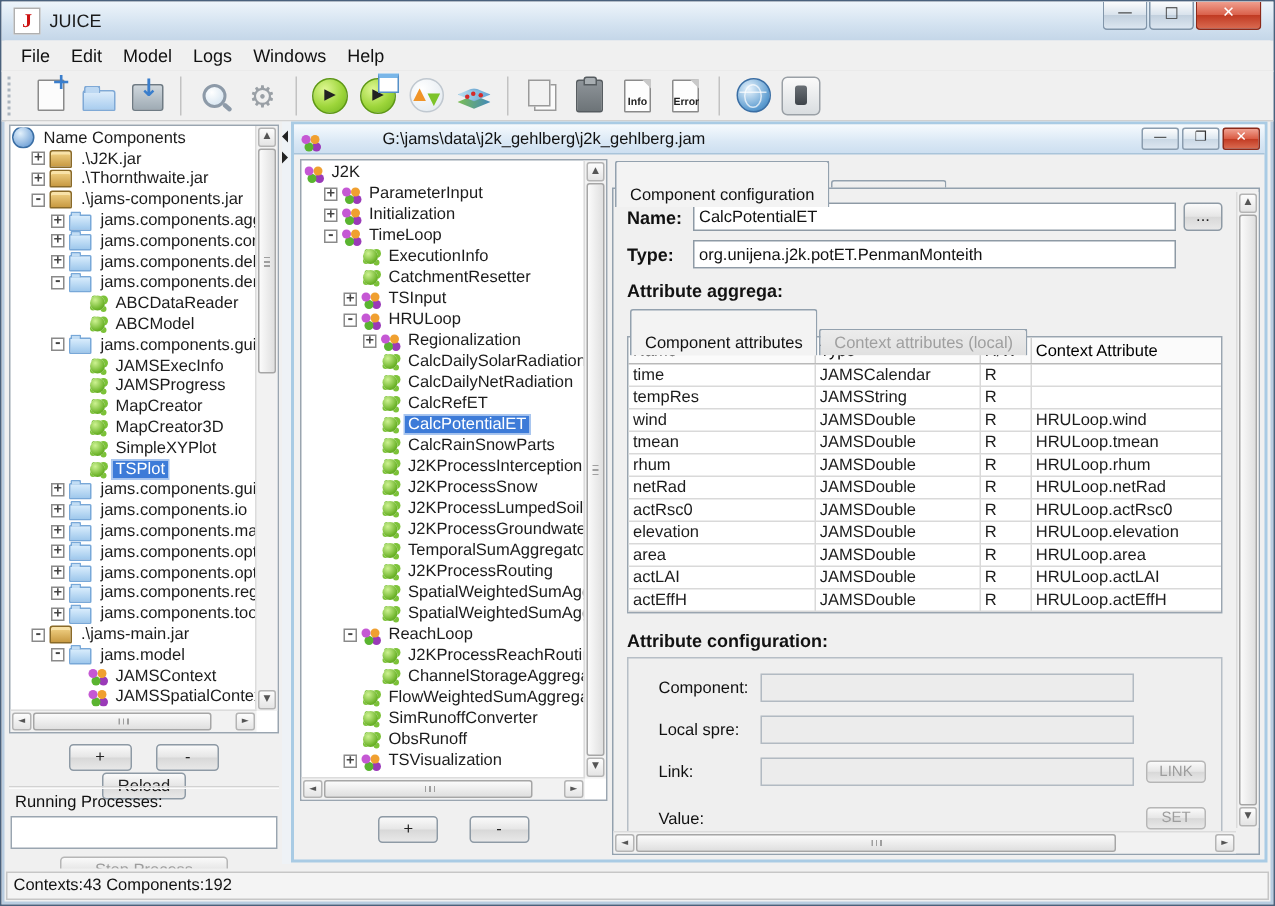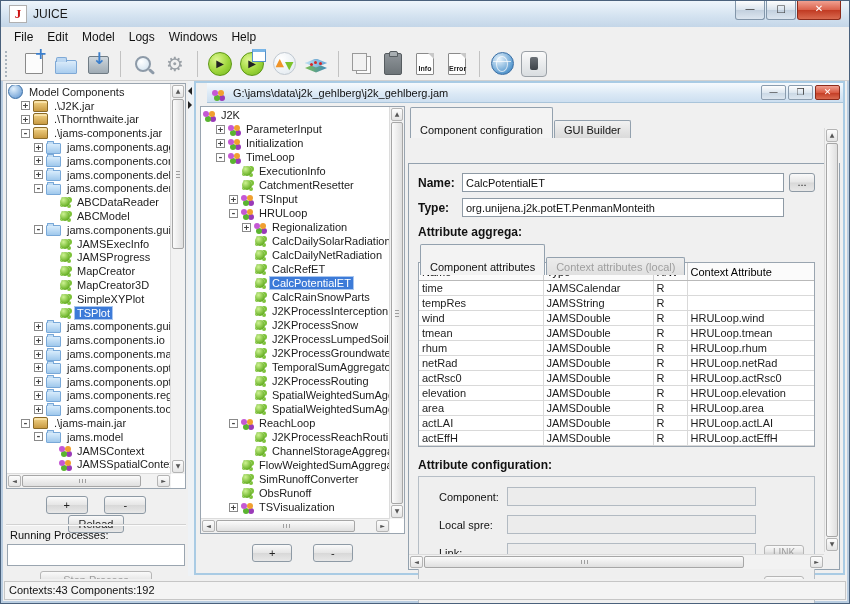--- a/index.html
+++ b/index.html
@@ -93,39 +93,39 @@
   #running-label{position:absolute;left:6px;top:448px;font-size:11px;color:#111;}
   #running-box{position:absolute;left:3px;right:3px;top:463px;height:20px;background:#fff;border:1px solid #9aa5b0;}
   #stop-btn{position:absolute;left:36px;top:490px;width:112px;}
   
   #divider{position:absolute;left:187px;top:80px;width:6px;bottom:27px;background:#eef2f6;}
   .div-arrow{position:absolute;left:0;width:0;height:0;border:4px solid transparent;}
   .div-arrow.left{top:6px;border-right-color:#222;border-left-width:0;}
   .div-arrow.right{top:20px;border-left-color:#222;border-right-width:0;}
   
   #frame{position:absolute;left:193px;top:80px;right:4px;bottom:28px;background:#f0f0f0;border:2px solid #a9cbe4;box-sizing:border-box;}
-  #frame-titlebar{position:absolute;left:11px;right:0;top:0;height:20px;background:linear-gradient(#f6fafd,#dae8f5 60%,#cddff0);border-bottom:1px solid #a9c4da;display:flex;align-items:center;padding-left:5px;box-sizing:border-box;}
+  #frame-titlebar{position:absolute;left:0;right:0;top:0;height:20px;background:linear-gradient(#f6fafd,#dae8f5 60%,#cddff0);border-bottom:1px solid #a9c4da;display:flex;align-items:center;padding-left:5px;box-sizing:border-box;gap:33px;}
   #frame-title{font-size:11px;color:#111;margin-left:5px;}
   #frame-controls{position:absolute;right:3px;top:2px;display:flex;}
   .fbtn{width:25px;height:15px;border:1px solid #8a9cae;border-radius:2px;background:linear-gradient(#fdfdfd,#dde7f0 50%,#c9d7e4 51%,#dce6f0);color:#333;font:9px/13px "DejaVu Sans",sans-serif;text-align:center;margin-left:2px;box-sizing:border-box;}
   .fbtn.close{background:linear-gradient(#f0a090,#da5c44 50%,#c23a22 51%,#da6a50);color:#fff;border-color:#8c2a1a;}
   
   #model-panel{position:absolute;left:3px;top:23px;width:207px;bottom:3px;}
   #model-tree-box{position:absolute;left:1px;right:1px;top:0;bottom:36px;background:#fff;border:1px solid #9aa5b0;overflow:hidden;}
   #model-tree{position:absolute;left:2px;top:1px;right:15px;bottom:15px;overflow:hidden;}
   #model-btns{position:absolute;left:0;right:0;bottom:8px;text-align:center;}
   #model-btns .btn{width:40px;margin:0 8px;}
   
   #config-panel{position:absolute;left:212px;top:23px;right:3px;bottom:3px;}
   .tabs{position:relative;height:19px;padding-left:2px;}
   .tab{display:inline-block;border:1px solid #93a1ae;border-bottom:none;border-radius:2px 2px 0 0;background:linear-gradient(#f2f2f2,#dadada);
        font-size:11px;color:#111;padding:3px 9px 2px;margin-right:1px;position:relative;top:1px;}
   .tab.active{background:#f3f3f3;padding-top:16px;z-index:3;}
   .tab.disabled{color:#9f9f9f;background:linear-gradient(#ececec,#e0e0e0);}
-  #config-body{position:absolute;left:0;right:0;top:19px;bottom:0;border:1px solid #93a1ae;background:#f0f0f0;box-sizing:border-box;padding:9px 24px 0 9px;margin-top:38px;}
+  #config-body{position:absolute;left:0;right:0;top:19px;bottom:0;border:1px solid #93a1ae;background:#f0f0f0;box-sizing:border-box;padding:9px 24px 0 9px;}
   .frow{display:flex;align-items:center;margin-bottom:6px;}
   .flabel{font-size:12px;font-weight:bold;color:#111;width:44px;flex:none;}
   .tf{background:#fff;border:1px solid #8e9aa5;height:17px;font-size:11px;padding:0 3px;font-family:"Liberation Sans",sans-serif;color:#111;box-sizing:content-box;}
   .tf.dis{background:#ececec;border-color:#b2bac2;}
   #more-btn{width:26px;height:19px;margin-left:5px;padding:0;line-height:17px;}
   .sec-label{font-size:12px;font-weight:bold;color:#111;margin:8px 0 4px;}
   #attr-table-wrap{border:1px solid #9aa5b0;background:#fff;}
   table{border-collapse:collapse;table-layout:fixed;width:100%;font-size:11px;}
   col.c1{width:124px;}col.c2{width:110px;}col.c3{width:34px;}
   th{font-weight:normal;text-align:left;padding:1px 3px;height:15px;background:#fbfbfb;border-right:1px solid #cfcfcf;border-bottom:1px solid #b9b9b9;white-space:nowrap;overflow:hidden;}
@@ -223,21 +223,21 @@
         <span class="tbi g-device"></span>
       </span>
     </div>
 
   <div id="left-panel">
     <div id="left-tree-box">
       <div id="left-tree">
           <div class="trow" style="height: 13.8px;">
             <span class="t-ind" style="width: 0px;"></span>
             <span class="ti globe"></span>
-            <span class="lbl">Model Components</span>
+            <span class="lbl">Name Components</span>
           </div>
           <div class="trow" style="height: 13.8px;">
             <span class="t-ind" style="width: 13px;"></span>
             <span class="tg">+</span>
             <span class="ti jar"></span>
             <span class="lbl">.\J2K.jar</span>
           </div>
           <div class="trow" style="height: 13.8px;">
             <span class="t-ind" style="width: 13px;"></span>
             <span class="tg">+</span>

